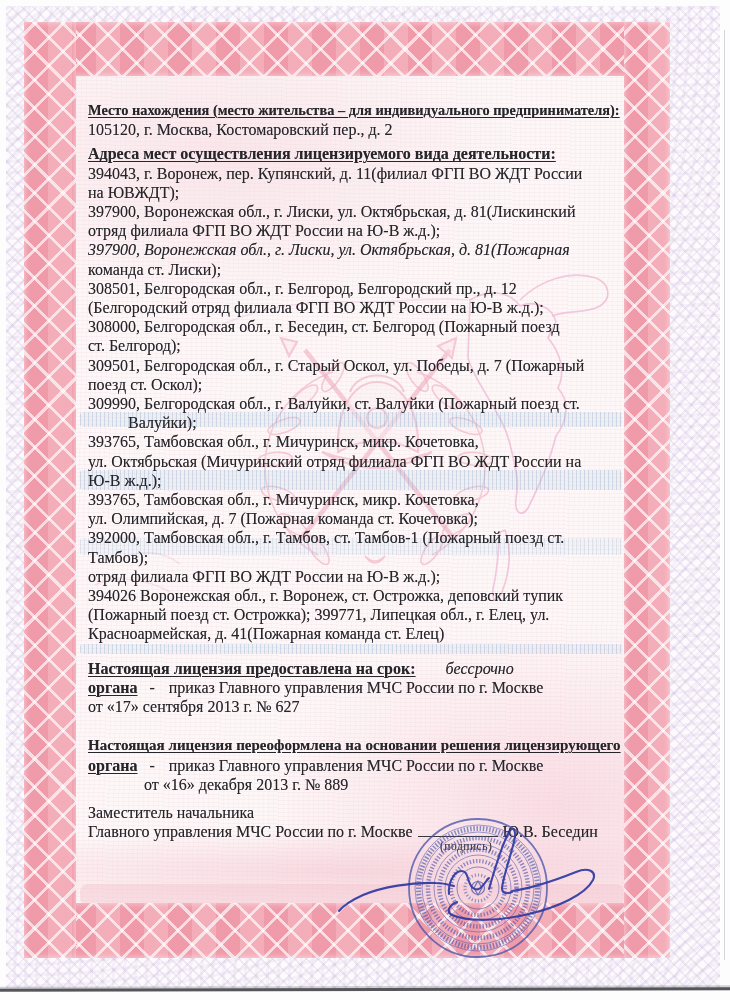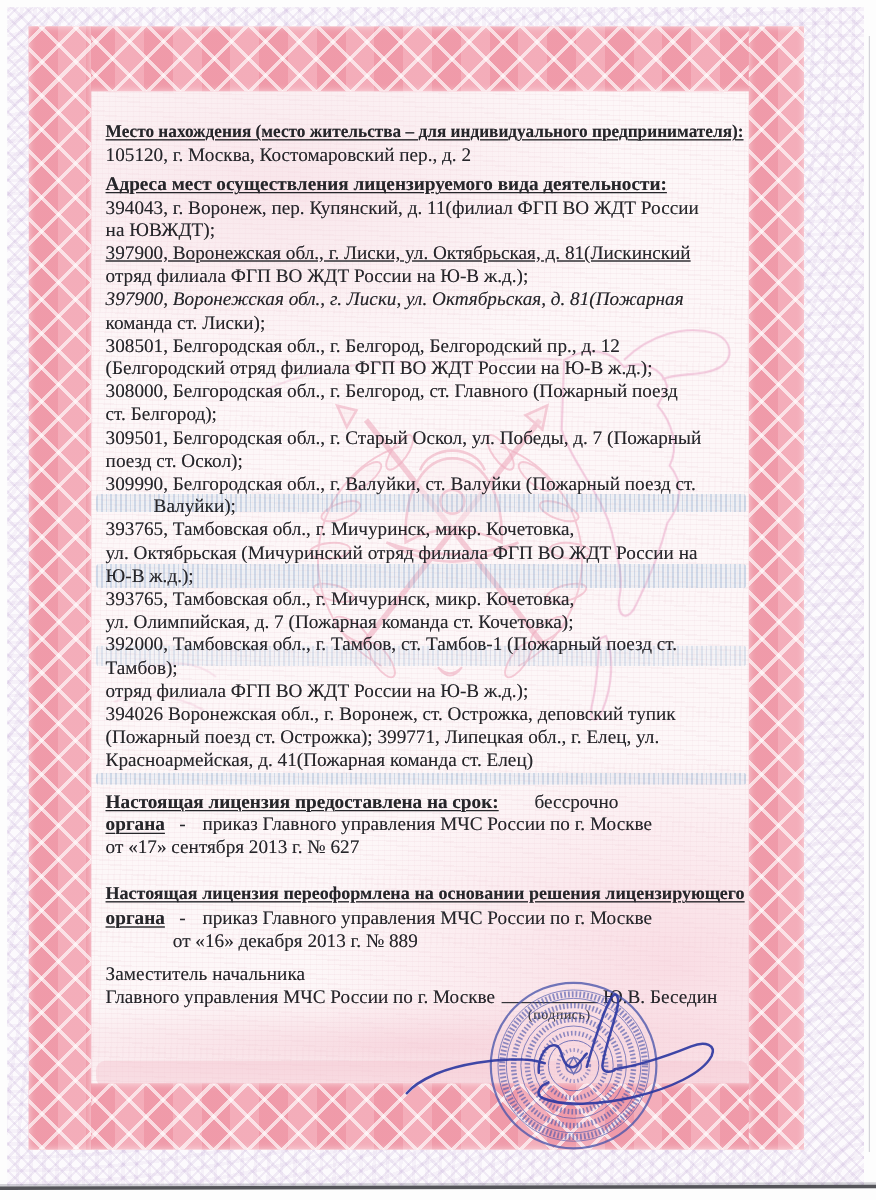--- a/index.html
+++ b/index.html
@@ -49,21 +49,21 @@
   .watermark{position:absolute;left:0;top:0;z-index:2;pointer-events:none;}
 
   
   .content{position:absolute;left:88px;top:101px;width:532px;z-index:5;
     font-size:16px;line-height:19.2px;text-shadow:0 0 .5px rgba(40,40,50,.45);}
   .line{white-space:nowrap;transform-origin:0 50%;}
   .h{font-weight:bold;}
   .u{text-decoration:underline;text-underline-offset:2px;text-decoration-thickness:1.3px;}
   .jst{font-size:15px;}
   .gap-sm{margin-top:5px;font-family:Liberation Serif, serif;} .gap-term{margin-top:15px;} .gap-par{margin-top:20px;} .gap-sig{margin-top:9px;}
-  .term-val{margin-left:30px;}
+  .term-val{margin-left:30px;font-style:italic;}
   .dash{margin:0 14px 0 12px;}
   .indent{padding-left:56px;}
   .sig-row{position:relative;}
   .sig-underline{display:inline-block;width:80px;height:13px;border-bottom:1.5px solid #36363a;margin:0 5px;}
   .sig-caption{position:absolute;left:352px;top:15px;font-size:11.5px;letter-spacing:.5px;color:#3a3a3e;}
 
   .stamp{position:absolute;left:398px;top:808px;z-index:6;}
   .signature-ink{position:absolute;left:0;top:0;z-index:7;pointer-events:none;}
 
   .scan-line{position:absolute;left:-6px;top:988px;width:742px;height:3px;background:#55555a;z-index:8;
@@ -129,27 +129,27 @@
   <div class="band band-right"></div>
 
   <div class="content">
     <div class="line fitline jst h u" style="display: block; transform: scaleX(0.958559);">Место нахождения (место жительства – для индивидуального предпринимателя):</div>
     <div class="line">105120, г. Москва, Костомаровский пер., д. 2</div>
 
     <div class="line fitline h u gap-sm" style="display: block;">Адреса мест осуществления лицензируемого вида деятельности:</div>
     <div>
         <div class="line fitline" style="display: block;">394043, г. Воронеж, пер. Купянский, д. 11(филиал ФГП ВО ЖДТ России</div>
         <div class="line fitline" style="display: block;">на ЮВЖДТ);</div>
-        <div class="line fitline" style="display: block; text-decoration: underline;">397900, Воронежская обл., г. Лиски, ул. Октябрьская, д. 81(Лискинский</div>
+        <div class="line fitline" style="display: block;">397900, Воронежская обл., г. Лиски, ул. Октябрьская, д. 81(Лискинский</div>
         <div class="line fitline" style="display: block;">отряд филиала ФГП ВО ЖДТ России на Ю-В ж.д.);</div>
         <div class="line fitline" style="display: block; font-style: italic;">397900, Воронежская обл., г. Лиски, ул. Октябрьская, д. 81(Пожарная</div>
         <div class="line fitline" style="display: block;">команда ст. Лиски);</div>
         <div class="line fitline" style="display: block;">308501, Белгородская обл., г. Белгород, Белгородский пр., д. 12</div>
         <div class="line fitline" style="display: block;">(Белгородский отряд филиала ФГП ВО ЖДТ России на Ю-В ж.д.);</div>
-        <div class="line fitline" style="display: block;">308000, Белгородская обл., г. Белгород, ст. Главного (Пожарный поезд</div>
+        <div class="line fitline" style="display: block;">308000, Белгородская обл., г. Беседин, ст. Белгород (Пожарный поезд</div>
         <div class="line fitline" style="display: block;">ст. Белгород);</div>
         <div class="line fitline" style="display: block;">309501, Белгородская обл., г. Старый Оскол, ул. Победы, д. 7 (Пожарный</div>
         <div class="line fitline" style="display: block;">поезд ст. Оскол);</div>
         <div class="line fitline" style="display: block;">309990, Белгородская обл., г. Валуйки, ст. Валуйки (Пожарный поезд ст.</div>
         <div class="line fitline" style="display: block; padding-left: 40px;">Валуйки);</div>
         <div class="line fitline" style="display: block;">393765, Тамбовская обл., г. Мичуринск, микр. Кочетовка,</div>
         <div class="line fitline" style="display: block;">ул. Октябрьская (Мичуринский отряд филиала ФГП ВО ЖДТ России на</div>
         <div class="line fitline" style="display: block;">Ю-В ж.д.);</div>
         <div class="line fitline" style="display: block;">393765, Тамбовская обл., г. Мичуринск, микр. Кочетовка,</div>
         <div class="line fitline" style="display: block;">ул. Олимпийская, д. 7 (Пожарная команда ст. Кочетовка);</div>

